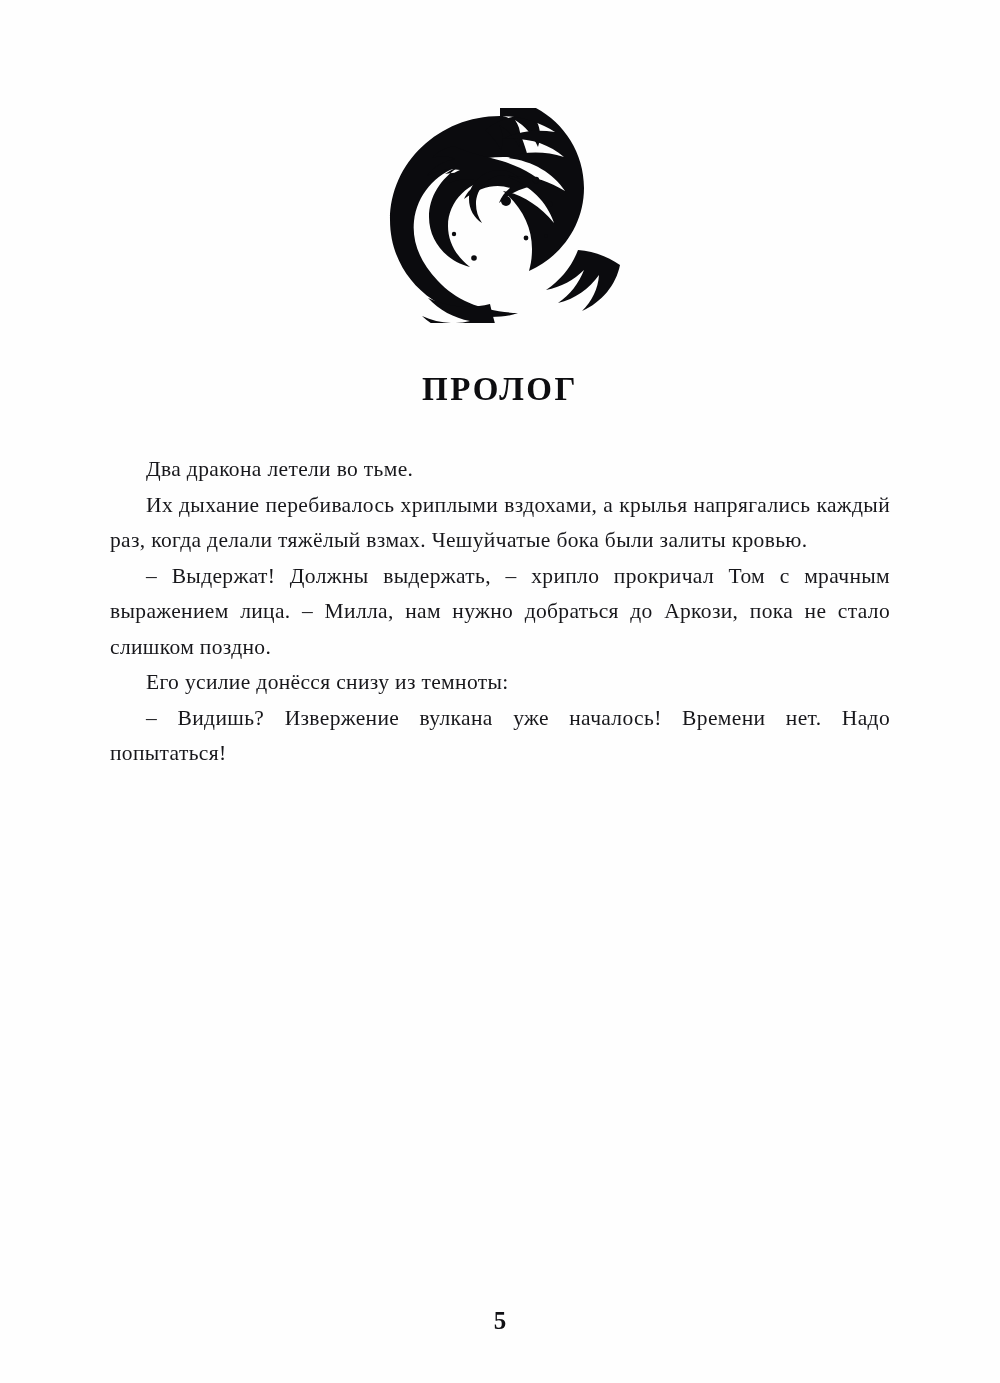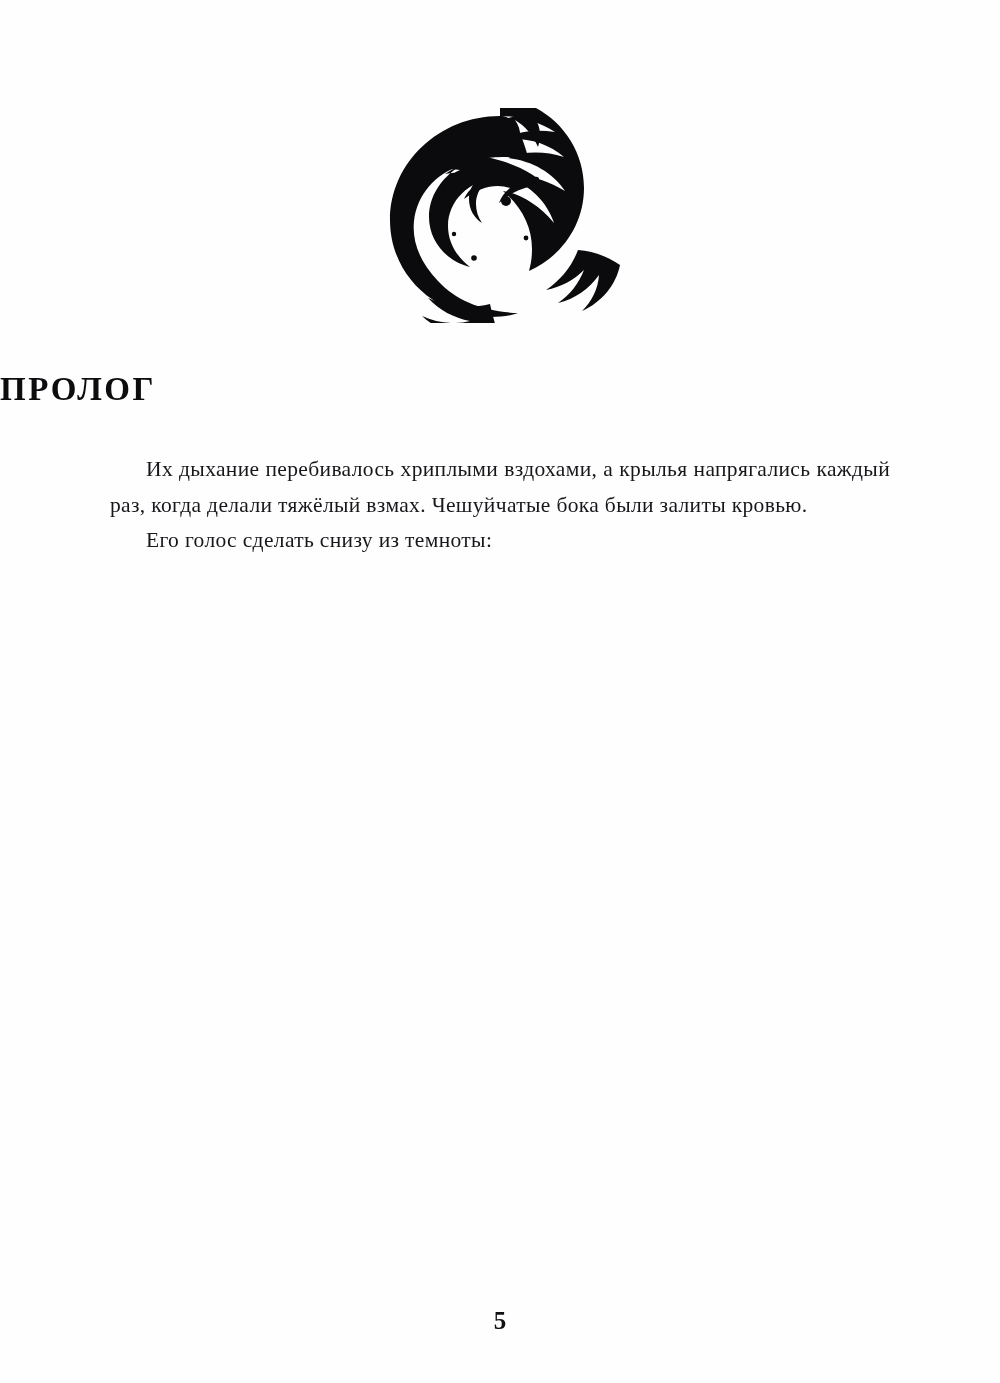--- a/index.html
+++ b/index.html
@@ -24,20 +24,21 @@
     width: 1000px;
     display: flex;
     justify-content: center;
     padding-top: 108px;
     box-sizing: border-box;
   }
   .ornament svg {
     display: block;
   }
   .chapter-title {
+    text-align: center;
     font-size: 33px;
     font-weight: bold;
     letter-spacing: 2.5px;
     margin-top: 48px;
     margin-bottom: 0;
     font-family: "Liberation Serif", "DejaVu Serif", serif;
     color: #0d0d10;
   }
   .body-text {
     margin: 44px auto 0 auto;
@@ -92,19 +93,22 @@
         <circle cx="124" cy="150" r="2.8"></circle>
         <circle cx="104" cy="126" r="2.2"></circle>
         <circle cx="196" cy="128" r="2"></circle>
       </g>
     </svg>
   </div>
 
   <h1 class="chapter-title">ПРОЛОГ</h1>
 
   <div class="body-text">
+    <p>Два дракона летели во тьме.</p>
     <p>Их дыхание перебивалось хриплыми вздохами, а крылья напрягались каждый раз, когда делали тяжёлый взмах. Чешуйчатые бока были залиты кровью.</p>
-    <p>Его голос сделать снизу из темноты:</p>
+    <p>– Выдержат! Должны выдержать, – хрипло прокричал Том с мрачным выражением лица. – Милла, нам нужно добраться до Аркози, пока не стало слишком поздно.</p>
+    <p>Его усилие донёсся снизу из темноты:</p>
+    <p>– Видишь? Извержение вулкана уже началось! Времени нет. Надо попытаться!</p>
   </div>
 
   <div class="page-number">5</div>
 
 </div>
 
 </body></html>

